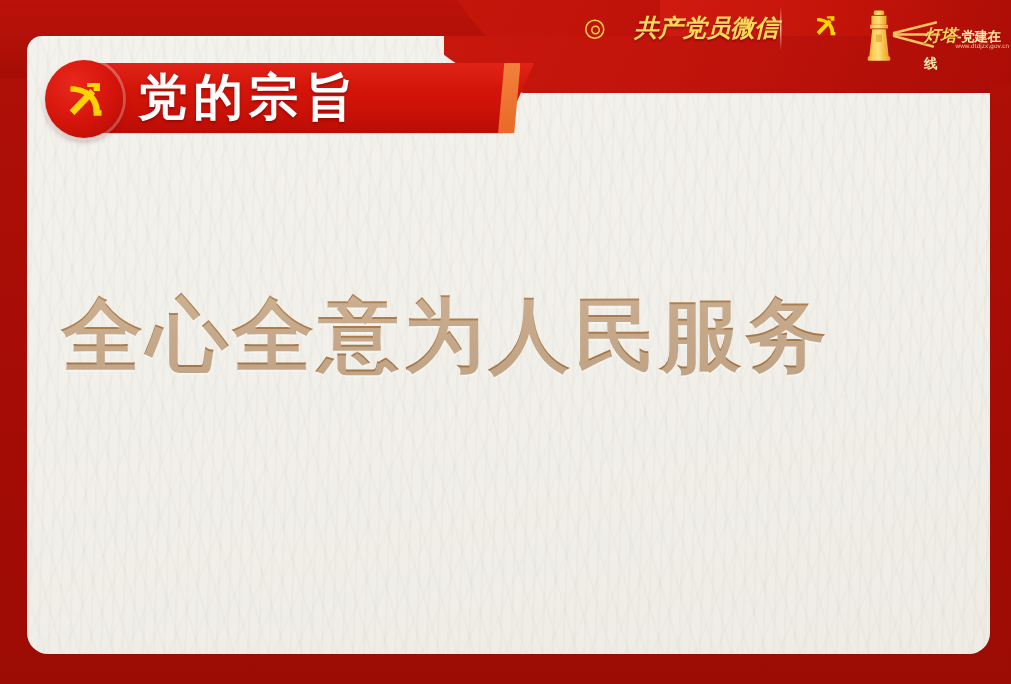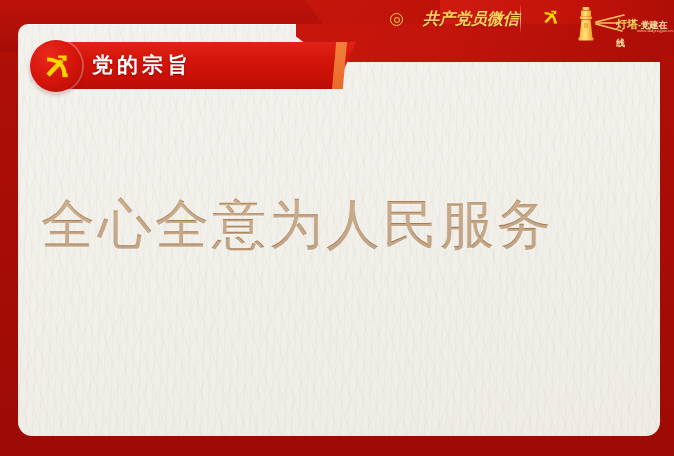--- a/index.html
+++ b/index.html
@@ -131,21 +131,21 @@
     width: 15px;
     height: 47px;
     background: linear-gradient(180deg, #f2803a 0%, #e96a28 100%);
     -webkit-clip-path: polygon(28% 0, 100% 0, 72% 100%, 0 100%);
     clip-path: polygon(28% 0, 100% 0, 72% 100%, 0 100%);
   }
   .banner-title {
     position: absolute;
     left: 74px;
     top: 8px;
-    font-size: 21px;
+    font-size: 33px;
     font-weight: bold;
     color: #ffffff;
     letter-spacing: 4px;
     line-height: 34px;
     text-shadow: 0 1px 2px rgba(90,0,0,0.45);
     white-space: nowrap;
   }
 
   
   .emblem-badge {
@@ -239,20 +239,21 @@
     left: 56px;
     top: 10px;
   }
   .beacon-text {
     position: absolute;
     left: 78px;
     top: 13px;
     font-family: "Liberation Serif", "DejaVu Serif", serif;
     font-size: 11px;
     font-weight: bold;
+    font-style: italic;
     color: #ffd85c;
     white-space: nowrap;
     text-shadow: 0 1px 1px rgba(110,10,0,0.55);
   }
   .beacon-sub {
     position: absolute;
     left: 78px;
     top: 12px;
   }
   .beacon-text-b {
@@ -276,21 +277,21 @@
 
   
   .headline {
     position: absolute;
     left: 18px;
     top: 192px;
     width: 559px;
     text-align: center;
     z-index: 7;
     font-size: 54px;
-    font-weight: normal;
+    font-weight: bold;
     letter-spacing: 3px;
     line-height: 64px;
     color: #a97c4d;
     background: linear-gradient(178deg, #b58a5c 0%, #a87c4d 42%, #9d7143 100%);
     -webkit-background-clip: text;
     background-clip: text;
     -webkit-text-fill-color: transparent;
     text-shadow: 0 1px 0 rgba(255,255,255,0.35);
     white-space: nowrap;
   }

